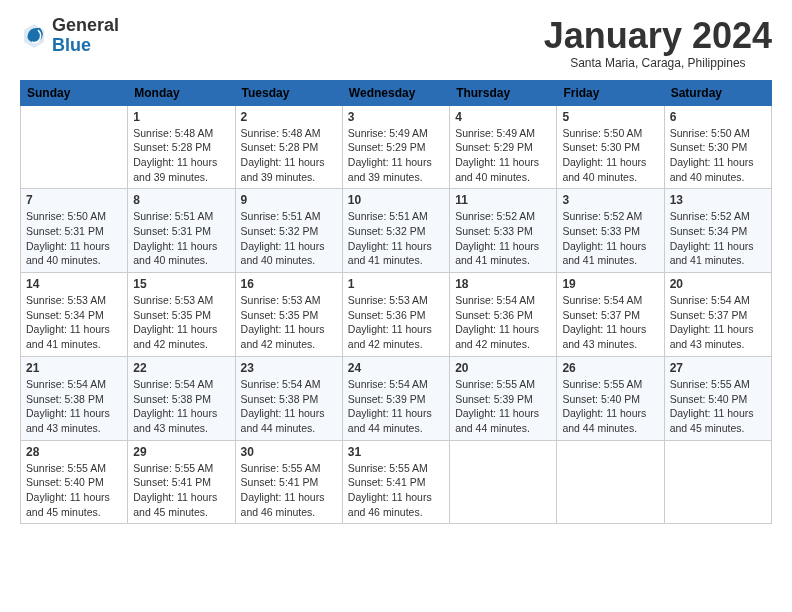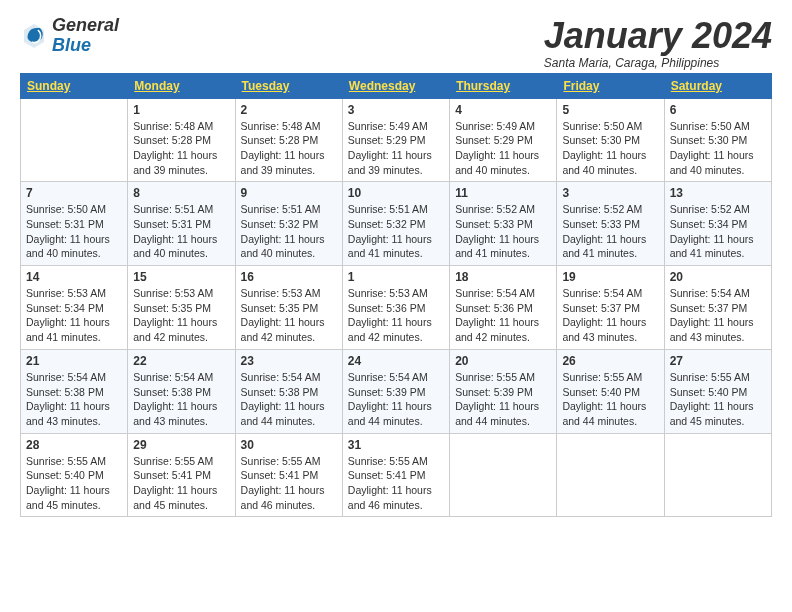--- a/index.html
+++ b/index.html
@@ -7,66 +7,64 @@
       font-family: Arial, sans-serif;
       background: #fff;
       width: 792px;
       min-height: 612px;
       padding: 16px 20px;
     }
     .header {
       display: flex;
       justify-content: space-between;
       align-items: flex-start;
-      margin-bottom: 3px;
-      font-style: italic;
+      margin-bottom: 10px;
     }
     .logo {
       display: flex;
       align-items: center;
       gap: 4px;
     }
     .logo-text {
       font-size: 18px;
       font-weight: bold;
       line-height: 1.1;
     }
     .logo-general { color: #333; }
     .logo-blue { color: #1a6fad; }
     .logo-icon {
       width: 28px;
       height: 28px;
     }
     .title-block {
-      text-align: left;
+      text-align: center;
     }
     .month-year {
       font-size: 36px;
       font-weight: bold;
       color: #333;
       line-height: 1.1;
     }
     .location {
       font-size: 12px;
       color: #333;
     }
     .calendar-table {
       width: 100%;
       border-collapse: collapse;
       font-size: 11px;
     }
     .calendar-table th {
       background-color: #2a6db5;
-      color: #fde047;
+      color: #000000;
       text-align: left;
       padding: 5px 6px;
       font-size: 12px;
       font-weight: bold;
       border: 1px solid #2a6db5;
-      text-decoration: underline;
     }
     .calendar-table td {
       border: 1px solid #ccc;
       vertical-align: top;
       padding: 4px 5px;
       min-height: 80px;
       width: calc(100% / 7);
     }
     .calendar-table tr:nth-child(even) td {
       background-color: #f5f8fc;

